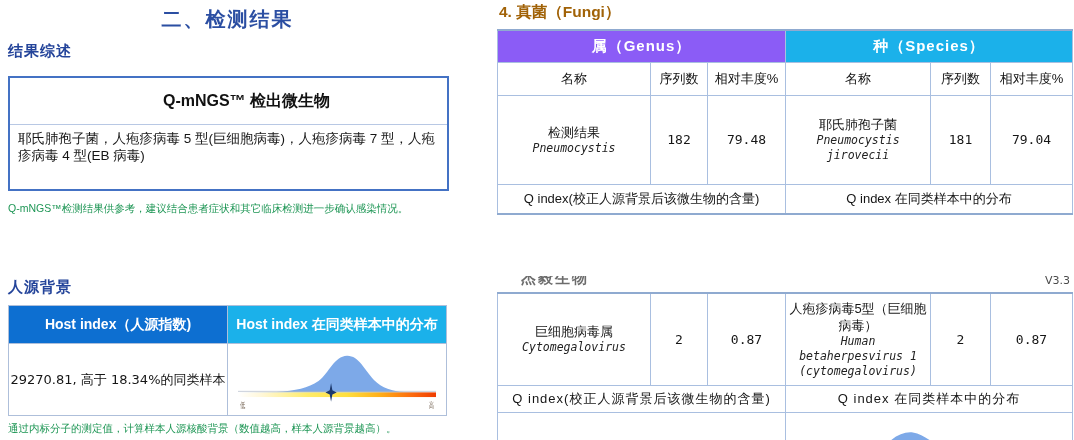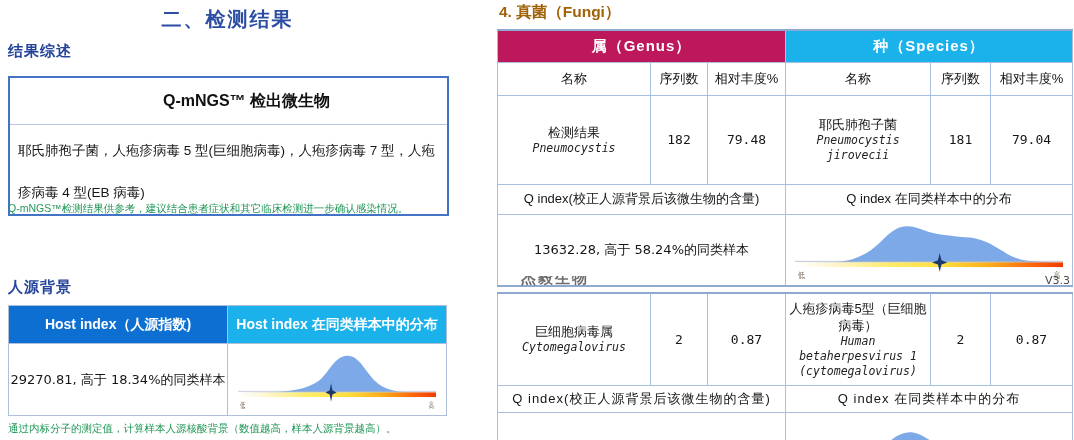--- a/index.html
+++ b/index.html
@@ -8,35 +8,35 @@
     font-family:"Liberation Sans",sans-serif;color:#1a1a1a;
   }
   
   #left-panel{position:absolute;left:0;top:0;width:455px;height:440px;}
   .l-title{position:absolute;left:0;top:6px;width:455px;text-align:center;
     font-size:20px;font-weight:bold;color:#2b4ea2;letter-spacing:2px;}
   .l-heading{position:absolute;left:8px;font-size:15px;font-weight:bold;color:#24449a;letter-spacing:1px;}
   #summary-box{position:absolute;left:8px;top:76px;width:437px;border:2px solid #4472c4;background:#fff;}
   #summary-box .box-title{height:46px;line-height:46px;text-align:center;font-size:16px;
     font-weight:bold;color:#111;border-bottom:1px solid #b8c8e4;padding-left:36px;}
-  #summary-box .box-content{padding:5px 8px 0 8px;font-size:13.5px;line-height:42px;color:#161616;}
+  #summary-box .box-content{padding:5px 8px 25px 8px;font-size:13.5px;line-height:17px;color:#161616;}
   .green-note{position:absolute;left:8px;font-size:10.5px;color:#1e9655;}
   
   #host-table{position:absolute;left:8px;top:305px;width:439px;border-collapse:collapse;table-layout:fixed;}
   #host-table td{border:1px solid #aebfda;text-align:center;vertical-align:middle;padding:0;}
   #host-table .hd1{background:#0d6fd1;color:#fff;font-weight:bold;font-size:14px;}
   #host-table .hd2{background:#1bb1ea;color:#fff;font-weight:bold;font-size:14px;}
   .value-text{font-size:13px;color:#161616;font-family:"DejaVu Sans",sans-serif;}
   
   #right-panel{position:absolute;left:495px;top:0;width:579px;height:440px;}
   .r-title{position:absolute;left:4px;top:2px;font-size:15.5px;font-weight:bold;color:#a16207;}
   table.rt{border-collapse:collapse;table-layout:fixed;width:575px;background:#fff;}
   table.rt td{border:1px solid #a9bfe0;text-align:center;vertical-align:middle;padding:1px 2px;overflow:hidden;}
   table.rt{border-top:2px solid #8faad0;border-bottom:2px solid #8faad0;}
-  td.ghd{background:#be185d;color:#fff;font-weight:bold;font-size:15px;letter-spacing:1px;}
+  td.ghd{background:#8b5cf6;color:#fff;font-weight:bold;font-size:15px;letter-spacing:1px;}
   td.shd{background:#1bb1ea;color:#fff;font-weight:bold;font-size:15px;letter-spacing:1px;}
   td.sub{font-size:13px;color:#111;}
   .cn-name{font-size:13px;color:#161616;line-height:17px;}
   .latin{font-style:italic;font-family:"DejaVu Sans Mono",monospace;font-size:11.5px;color:#222;line-height:15px;}
   .num{font-family:"DejaVu Sans Mono",monospace;font-size:13px;color:#161616;}
   .qlabel{font-size:13px;color:#161616;}
   .chart-wrap{width:100%;height:100%;display:flex;align-items:center;justify-content:center;}
   .chart-wrap svg{display:block;}
   #watermark{position:absolute;left:26px;top:276px;height:11px;overflow:hidden;opacity:.75;}
   #watermark span{display:block;font-size:15px;font-weight:bold;color:#3c3c3c;margin-top:-7px;letter-spacing:2px;}
@@ -143,37 +143,20 @@
         <div class="cn-name">耶氏肺孢子菌</div>
         <div class="latin">Pneumocystis jirovecii</div>
       </td>
       <td class="num">181</td>
       <td class="num">79.04</td>
     </tr>
     <tr style="height:30px;">
       <td class="qlabel" colspan="3">Q index(校正人源背景后该微生物的含量)</td>
       <td class="qlabel" colspan="3">Q index 在同类样本中的分布</td>
     </tr>
-    <tr style="height:72px;">
-      <td colspan="3" class="value-text">13632.28, 高于 58.24%的同类样本</td>
-      <td colspan="3">
-        <div class="chart-wrap">
-          <svg width="268" height="62" viewBox="0 0 300 60" preserveAspectRatio="none">
-            <path d="M0,42 L48,41.5 C66,40.5 82,34 96,22 C106,13 114,7.5 124,7 C134,6.5 140,10 150,12.5 C165,16 180,16.5 196,18 C214,20 224,27 238,34 C252,40.5 262,41.5 300,42 Z" fill="#7da9e8"></path>
-            <line x1="0" y1="41" x2="300" y2="41" stroke="#b0b8c8" stroke-width="0.8"></line>
-            <rect x="0" y="42" width="300" height="4.5" fill="url(#heatgrad)"></rect>
-            <g transform="translate(162,42)">
-              <polygon points="0,-9 2,-2 8.5,0 2,2 0,9 -2,2 -8.5,0 -2,-2" fill="#1d3a6e"></polygon>
-            </g>
-            <text x="3" y="57" font-size="8" fill="#7a6a5a">低</text>
-            <text x="297" y="57" font-size="8" fill="#7a6a5a" text-anchor="end">高</text>
-          </svg>
-        </div>
-      </td>
-    </tr>
   </tbody>
     </table>
 
   <div id="watermark">
     <span>杰毅生物</span>
   </div>
   <div id="version-tag">V3.3</div>
 
   <table class="rt" style="position:absolute;left:2px;top:292px;">
     <colgroup>

